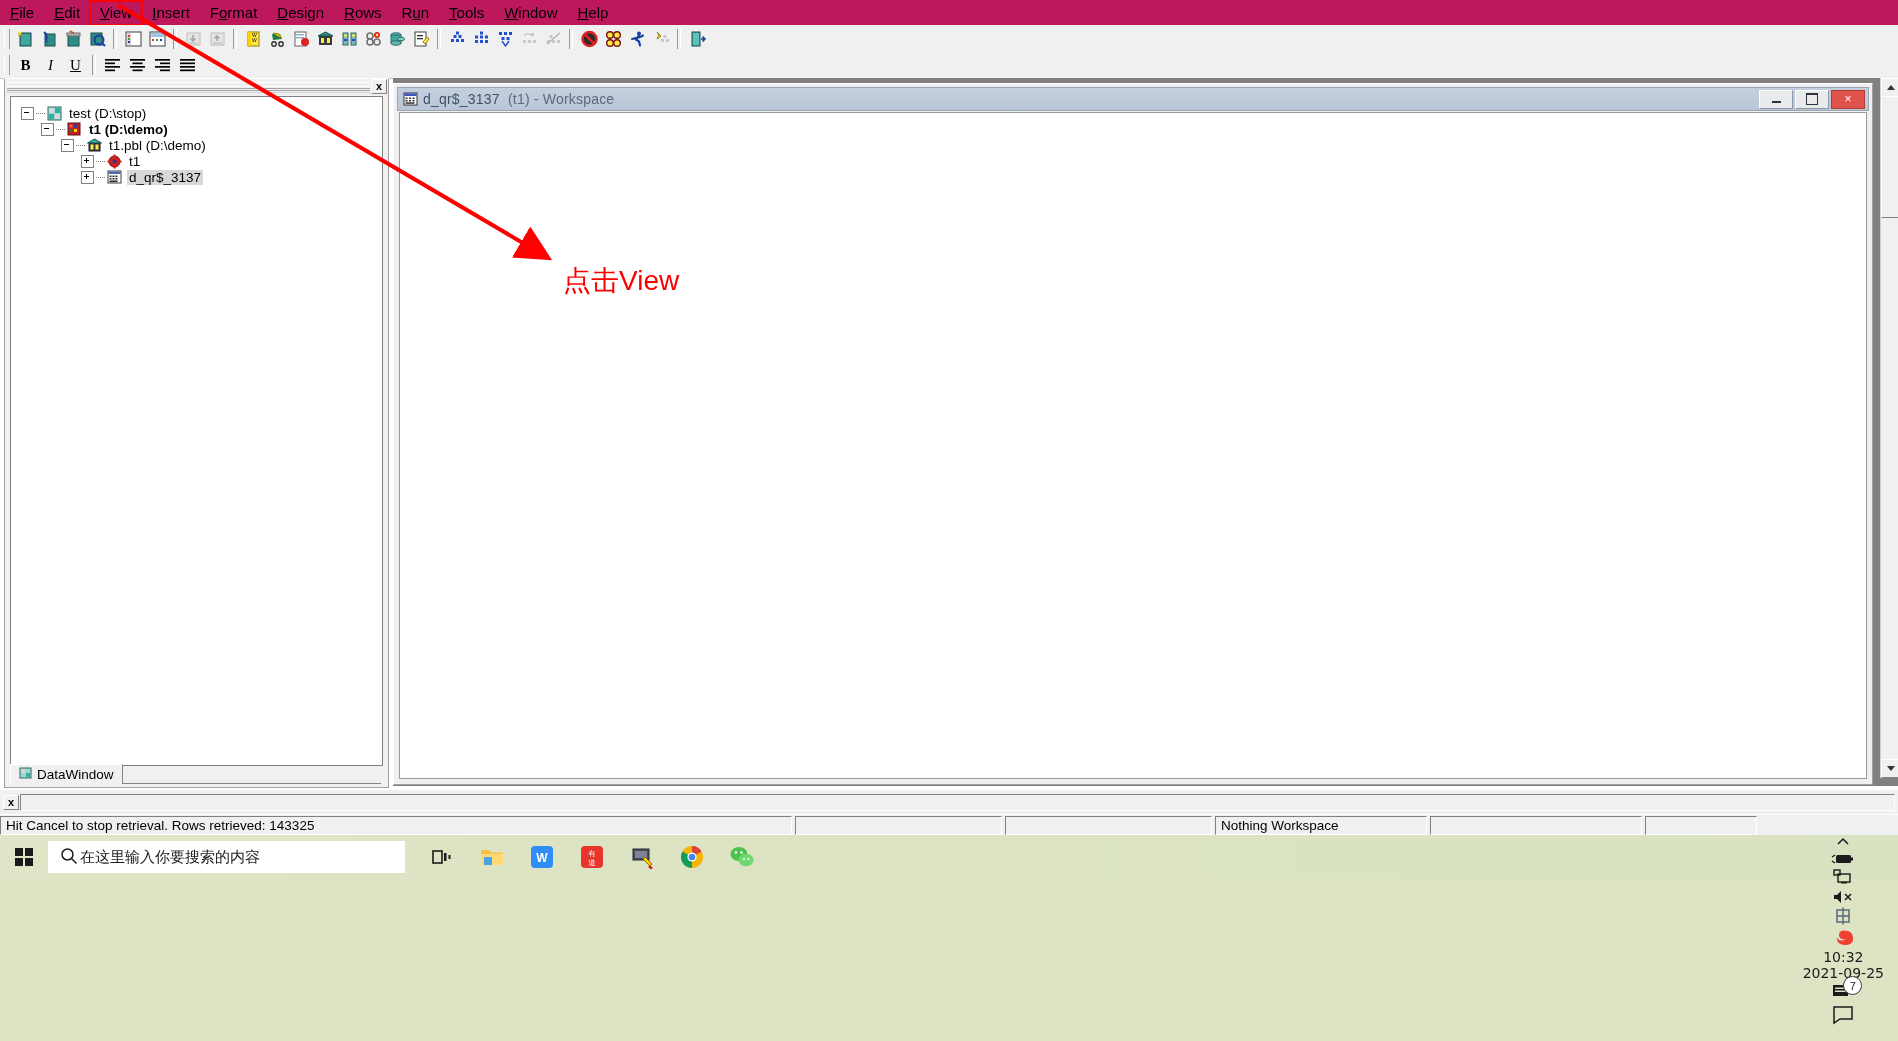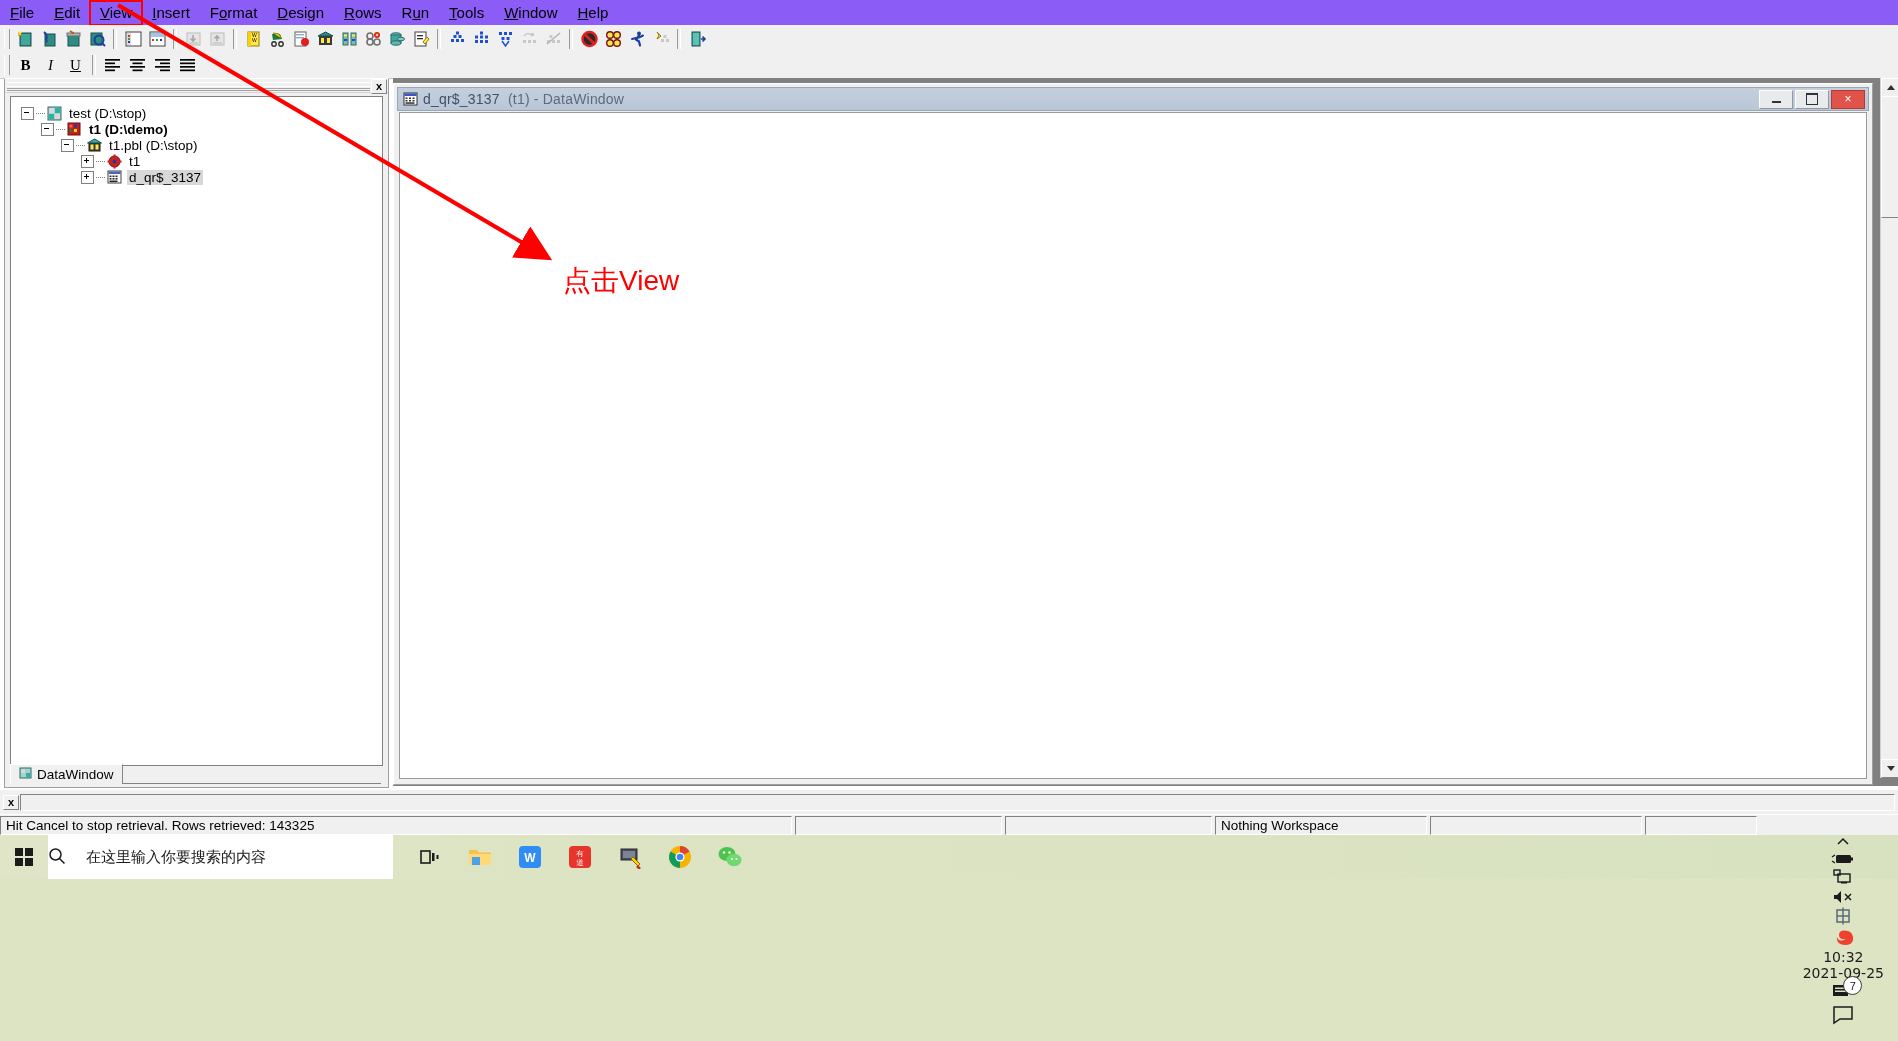--- a/index.html
+++ b/index.html
@@ -8,21 +8,21 @@
     background:#ffffff;
     font-family:"Liberation Sans", sans-serif;
     font-size:14px;
     -webkit-font-smoothing:none;
   }
   #app{position:relative;width:1898px;height:1041px;}
 
   
   .menubar{
     position:absolute;left:0;top:0;width:1898px;height:25px;
-    background:#8b5cf6;
+    background:#be185d;
     display:flex;align-items:center;
     border-bottom:1px solid #e4e4e4;
   }
   .menu-item{
     padding:3px 10px;font-size:15px;color:#000;cursor:default;
     line-height:18px;white-space:nowrap;
   }
   .menu-item u{text-decoration:underline;}
   .menu-item.boxed{
     outline:2px solid #ff0000;outline-offset:-1px;
@@ -236,22 +236,22 @@
     position:absolute;left:0;top:0;width:1898px;height:44px;
     background:linear-gradient(to right,#dfe5c6,#dbe3c2 55%,#d8e1c0);
     display:flex;align-items:center;
   }
   .start-btn{
     width:48px;height:44px;display:flex;align-items:center;justify-content:center;cursor:default;
   }
   .win-logo{width:19px;height:19px;position:relative;}
   .win-logo i{position:absolute;width:8px;height:8px;background:#1b1b1b;display:block;}
   .search-box{
-    width:345px;height:44px;background:#ffffff;
-    display:flex;align-items:center;gap:20px;cursor:text;
+    width:345px;height:32px;background:#ffffff;
+    display:flex;align-items:center;gap:2px;padding-left:12px;cursor:text;
   }
   .search-box .ph{font-size:15px;color:#1b1b1b;font-family:"DejaVu Sans",sans-serif;}
   .task-icons{display:flex;align-items:center;gap:4px;margin-left:14px;}
   .tb-app{
     width:46px;height:44px;display:flex;align-items:center;justify-content:center;cursor:default;
   }
   .tray{
     position:absolute;right:0;top:0;height:44px;display:flex;align-items:center;gap:2px;padding-right:4px;flex-direction:column;
   }
   .tray-ico{width:26px;height:44px;display:flex;align-items:center;justify-content:center;cursor:default;}
@@ -617,21 +617,21 @@
         <div class="tw-expander"></div>
         <div class="tw-dots"></div>
         <span class="tw-icon">
           <svg width="17" height="15" viewBox="0 0 17 15">
               <rect x="3" y="5" width="11" height="8" fill="#3a3a3a" stroke="#1a1a1a"></rect>
               <rect x="4.5" y="6.5" width="3" height="5" fill="#ffe84a"></rect>
               <rect x="9.5" y="6.5" width="3" height="5" fill="#ffe84a"></rect>
               <path d="M1.5 5 L8.5 1 L15.5 5z" fill="#2fb0a6" stroke="#1a4f4b"></path>
             </svg>
         </span>
-        <span class="tw-label">t1.pbl (D:\stop)</span>
+        <span class="tw-label">t1.pbl (D:\demo)</span>
       </div>
 
       <div class="tree-row" style="padding-left:70px;">
         <div class="tw-expander plus"></div>
         <div class="tw-dots"></div>
         <span class="tw-icon">
           <svg width="17" height="15" viewBox="0 0 17 15">
               <circle cx="8.5" cy="7.5" r="5.5" fill="#d02020" stroke="#6a0e0e"></circle>
               <circle cx="8.5" cy="7.5" r="2" fill="#1b3fa0"></circle>
               <g fill="#d02020">
@@ -693,21 +693,21 @@
                 <rect x="2.5" y="5.5" width="2" height="1.5"></rect>
                 <rect x="6" y="5.5" width="2" height="1.5"></rect>
                 <rect x="9.5" y="5.5" width="2" height="1.5"></rect>
                 <rect x="2.5" y="8" width="2" height="1.5"></rect>
                 <rect x="6" y="8" width="2" height="1.5"></rect>
                 <rect x="9.5" y="8" width="2" height="1.5"></rect>
                 <rect x="2.5" y="10.3" width="9" height="1.5"></rect>
               </g>
             </svg>
         </span>
-        <span class="ttl-text"><span>d_qr$_3137</span>&nbsp;&nbsp;<span class="dim">(t1) - DataWindow</span></span>
+        <span class="ttl-text"><span>d_qr$_3137</span>&nbsp;&nbsp;<span class="dim">(t1) - Workspace</span></span>
         <span class="winbtns">
           <span class="winbtn">
               <span class="gmin"></span>
             </span>
           <span class="winbtn">
               <span class="gmax"></span>
             </span>
           <span class="winbtn close">
               <span class="gx">×</span>
             </span>

